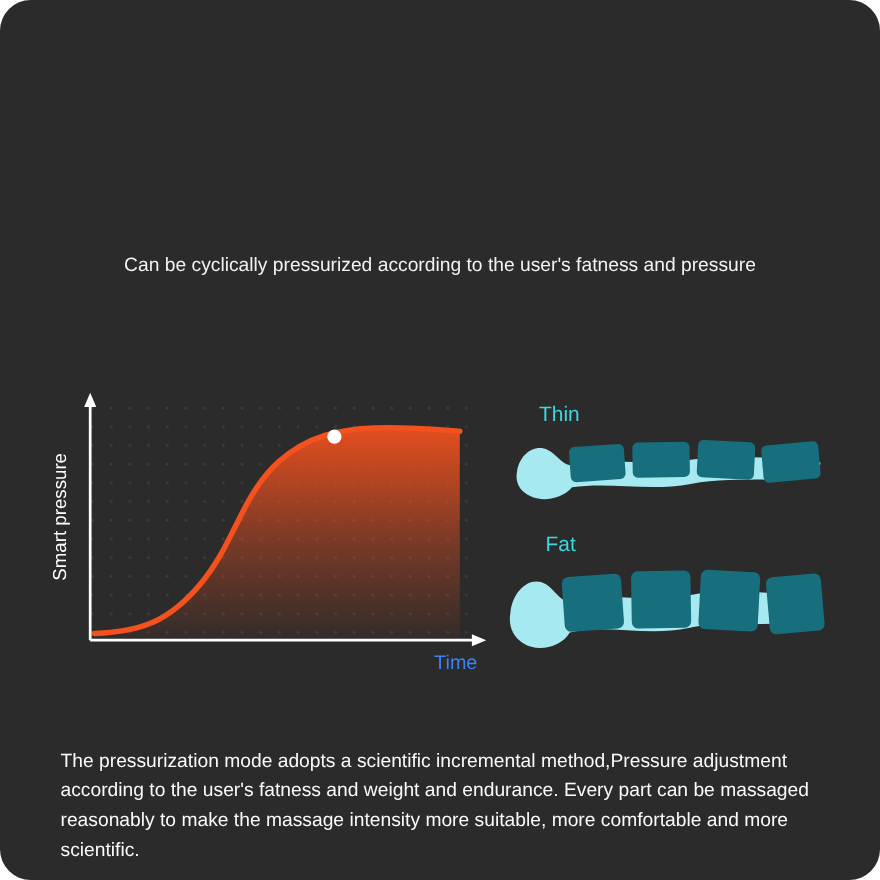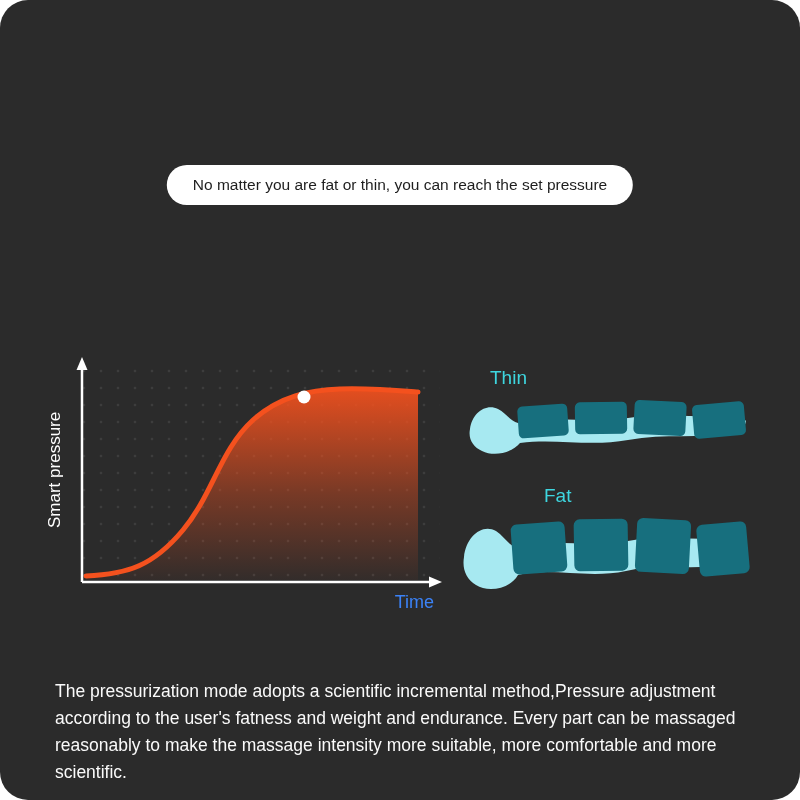--- a/index.html
+++ b/index.html
@@ -102,21 +102,21 @@
     top: 355px;
     width: 310px;
     height: 255px;
   }
   .cuff-label {
     position: absolute;
     color: #3ed6df;
     font-size: 19px;
   }
   .thin-label { left: 38px; top: 12px; text-align: right; }
-  .fat-label  { left: 44px; top: 130px; margin-left: 48px; }
+  .fat-label  { left: 44px; top: 130px; }
   .thin-art { position: absolute; left: 8px;  top: 36px;  }
   .fat-art  { position: absolute; left: 4px;  top: 152px; }
 
   
   .description {
     position: absolute;
     left: 55px;
     top: 650px;
     width: 700px;
     color: #fafafa;
@@ -125,22 +125,22 @@
     text-align: left;
     margin-top: 28px;
   }
 </style>
 </head>
 <body>
 
 <div class="panel">
 
 
-  <div class="banner-pill">No matter you are fat or thin, you can reach the set pressure</div>
 
+  <div class="subtitle">Can be cyclically pressurized according to the user's fatness and pressure</div>
 
   <div class="chart">
     <svg class="plot" width="400" height="240" viewBox="0 0 400 240">
       <defs>
         <pattern id="dotGrid" width="17" height="17" patternUnits="userSpaceOnUse">
           <circle cx="2" cy="2" r="1.3" fill="#3d3d3d"></circle>
         </pattern>
         <linearGradient id="curveFill" x1="0" y1="0" x2="0" y2="1">
           <stop offset="0%" stop-color="#f4511e" stop-opacity="0.92"></stop>
           <stop offset="55%" stop-color="#f4511e" stop-opacity="0.38"></stop>

